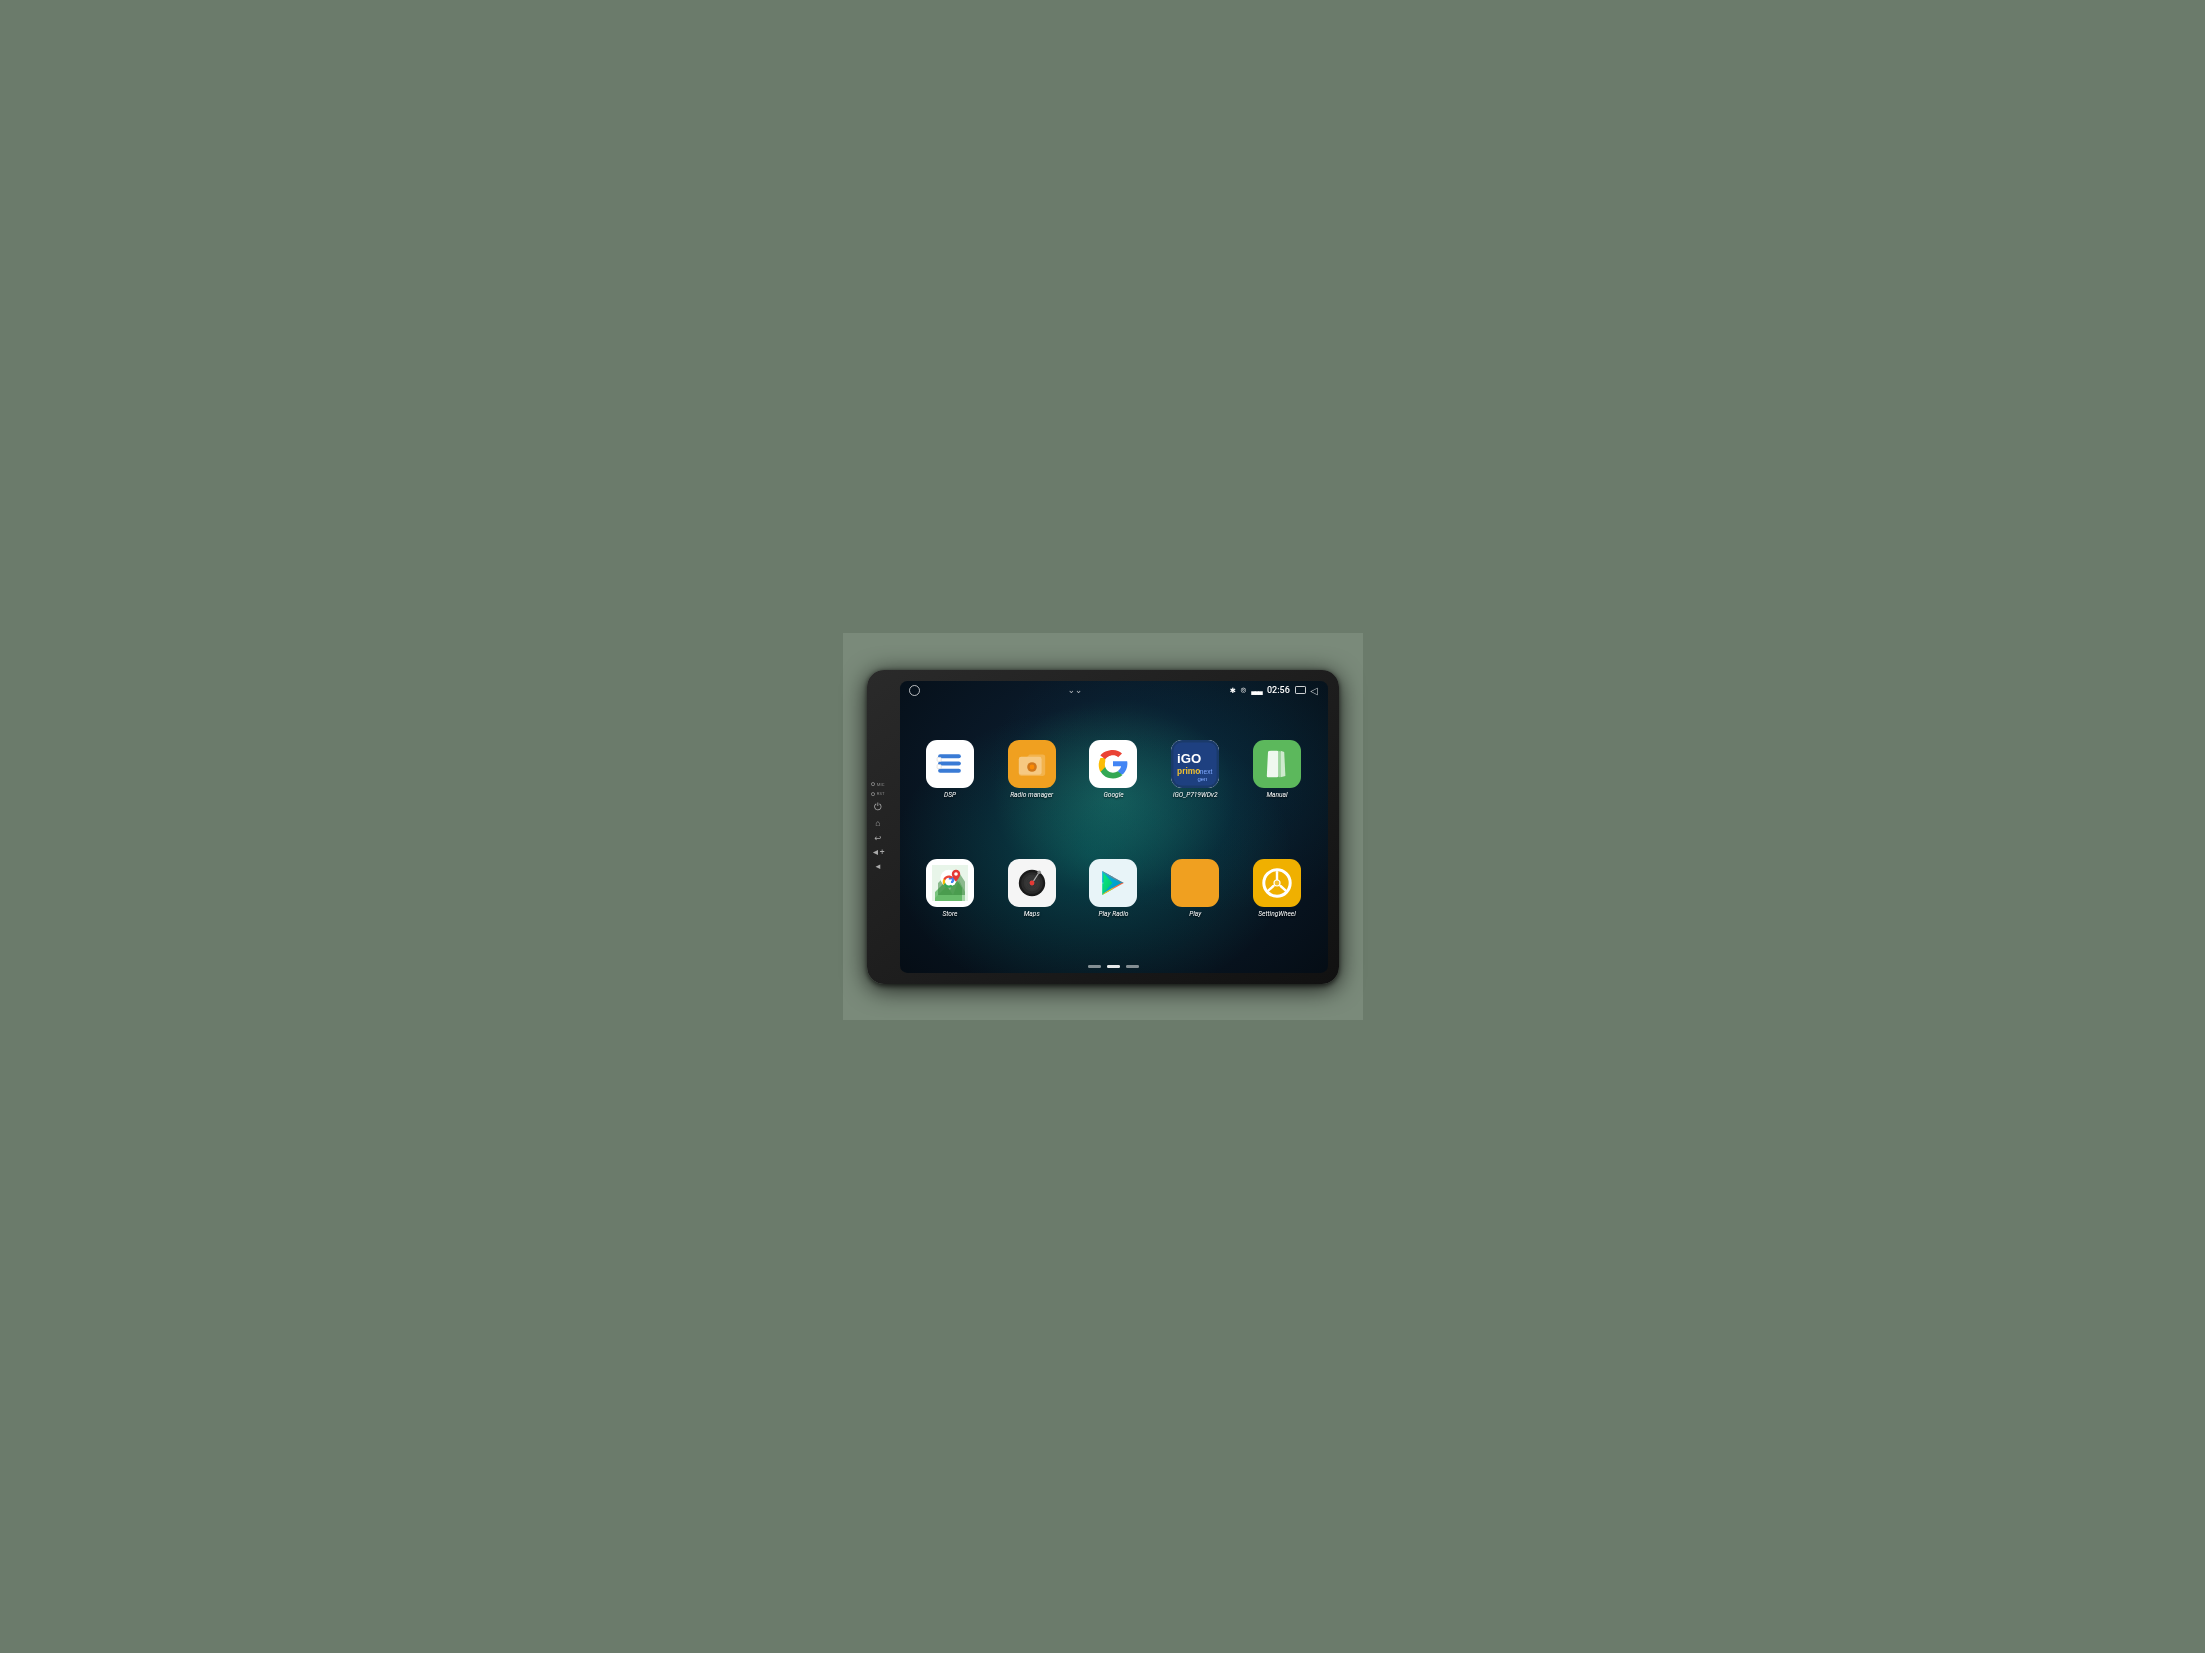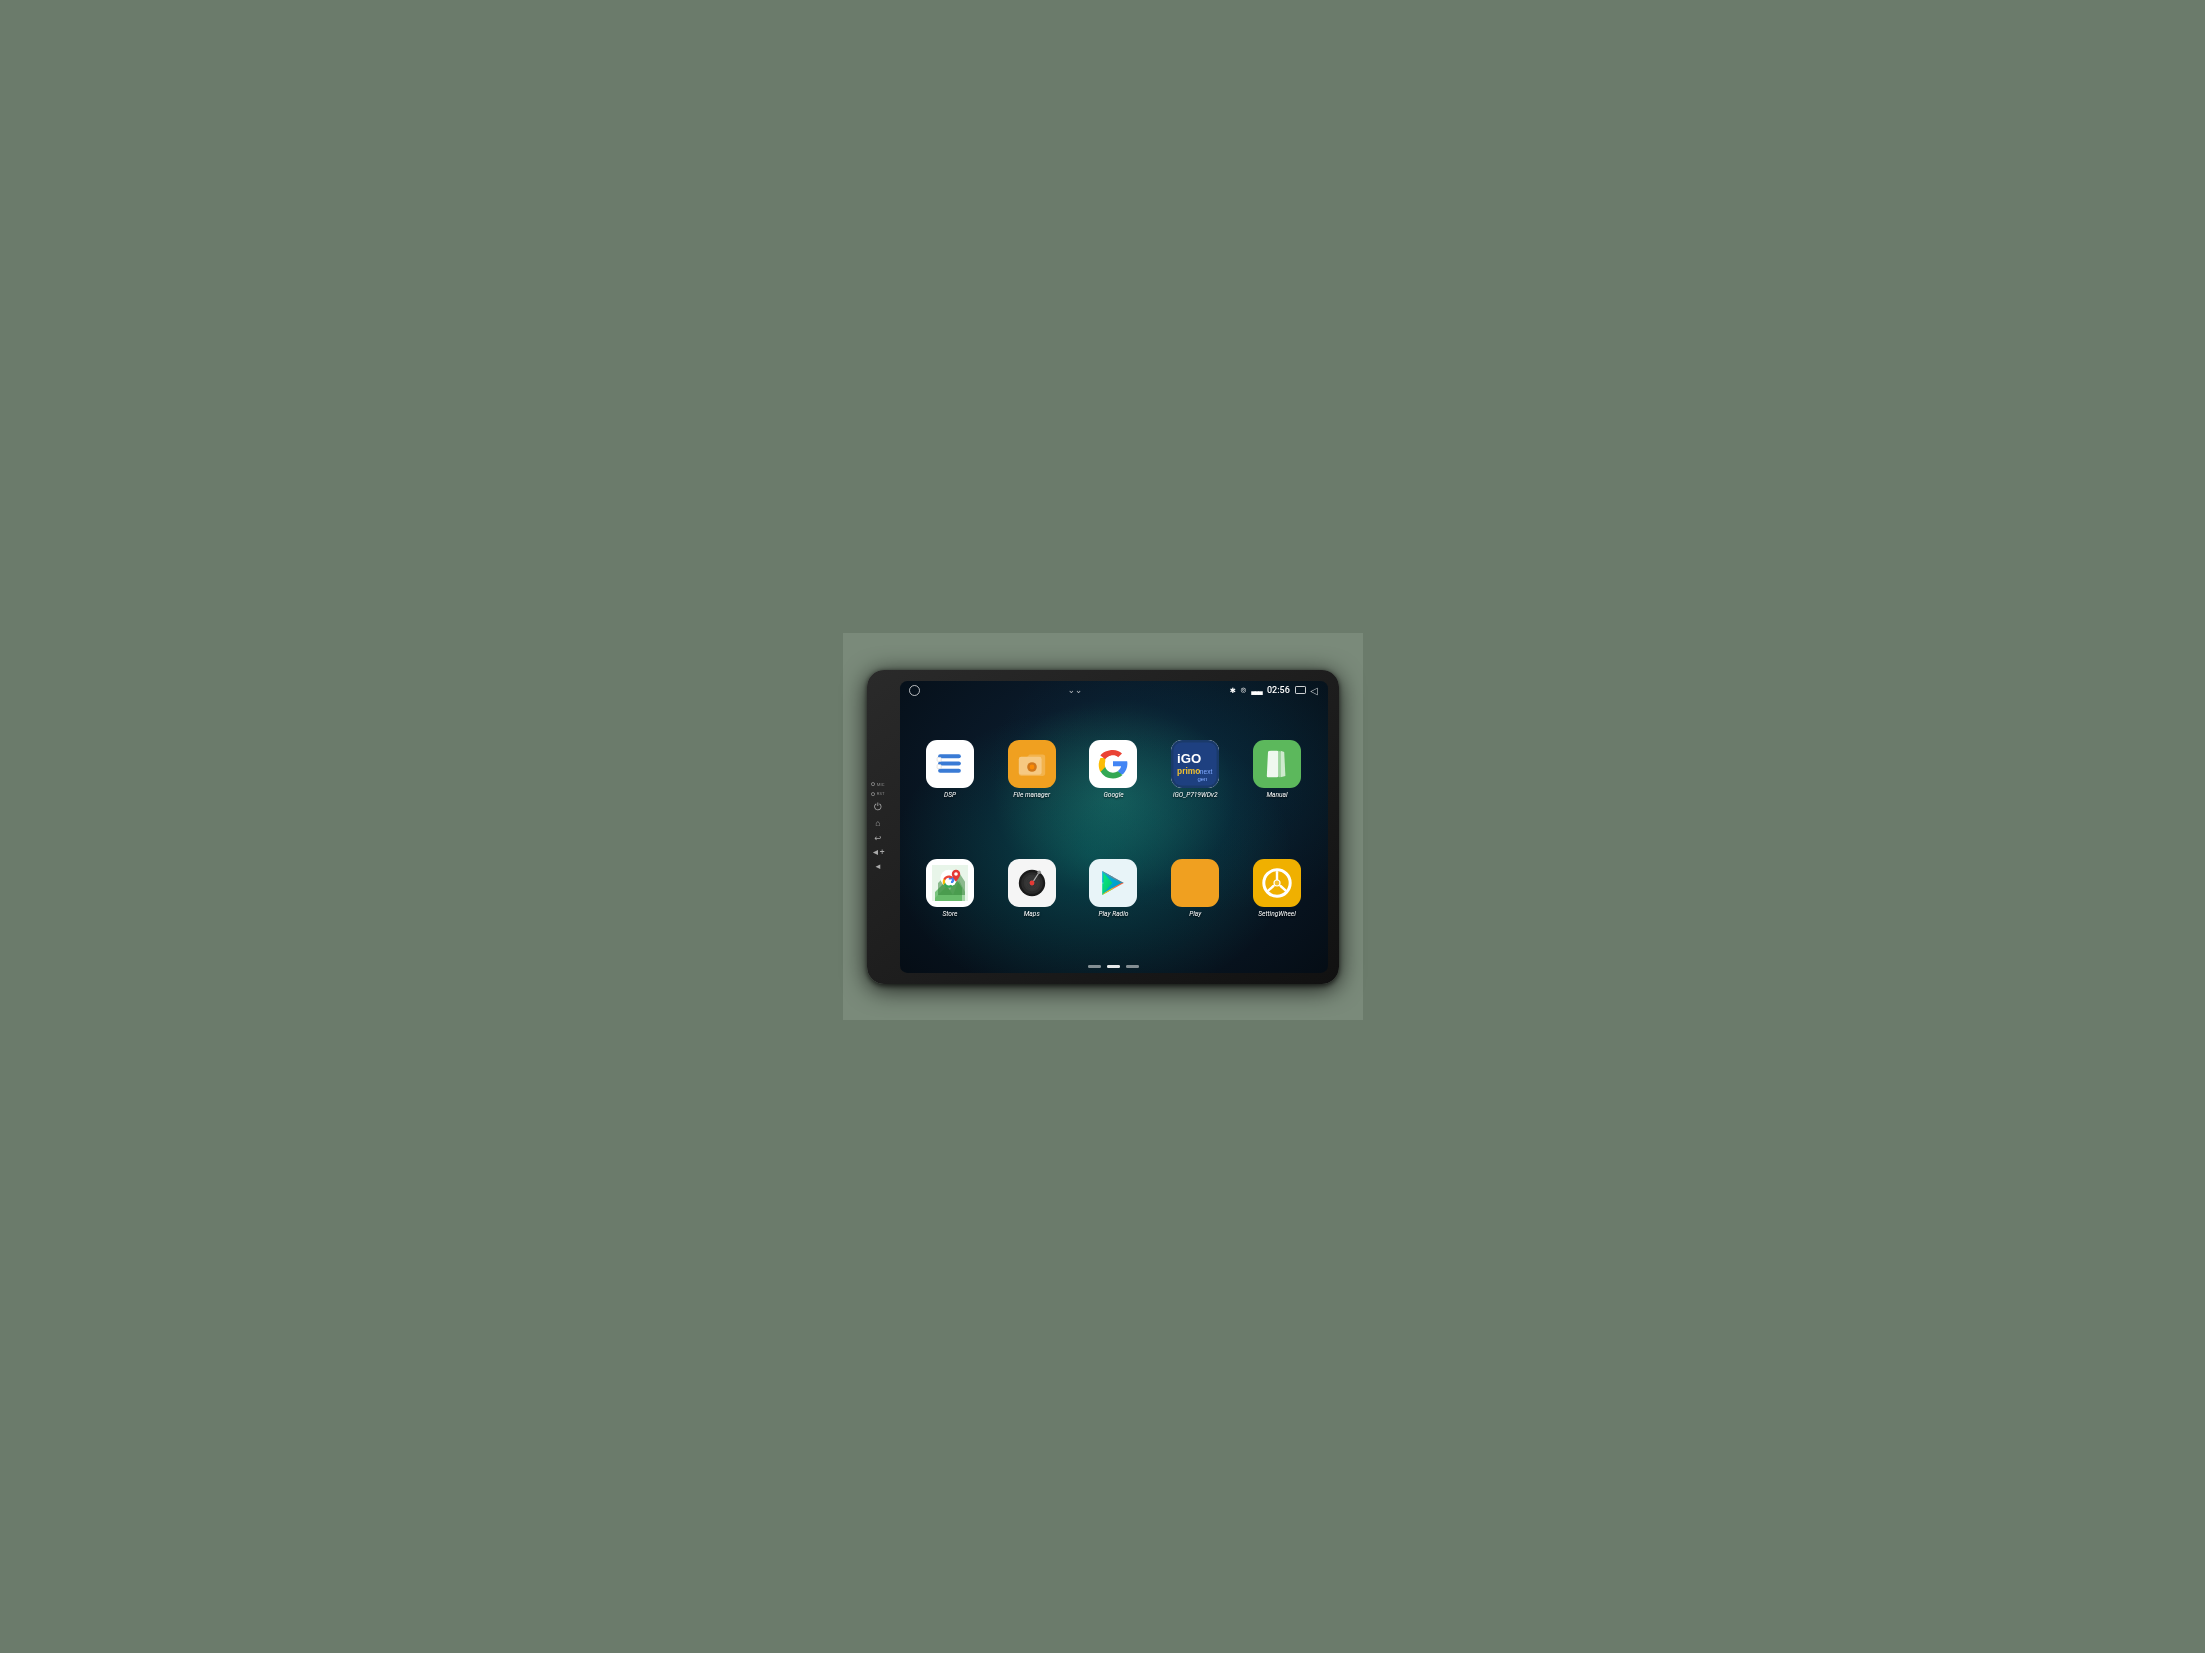--- a/index.html
+++ b/index.html
@@ -304,21 +304,21 @@
 
           <div class="app-item">
             <div class="app-icon icon-file">
               <svg viewBox="0 0 60 60" width="36" height="36">
                 <rect x="8" y="18" width="38" height="30" rx="4" fill="rgba(255,255,255,0.3)"></rect>
                 <path d="M8 22 Q8 18 12 18 L22 18 L26 14 L48 14 Q52 14 52 18 L52 46 Q52 50 48 50 L12 50 Q8 50 8 46 Z" fill="rgba(255,255,255,0.2)"></path>
                 <circle cx="30" cy="35" r="8" fill="rgba(200,100,0,0.8)"></circle>
                 <circle cx="30" cy="35" r="4" fill="rgba(255,140,0,0.9)"></circle>
               </svg>
             </div>
-            <span class="app-label">File manager</span>
+            <span class="app-label">Radio manager</span>
           </div>
 
           <div class="app-item">
             <div class="app-icon icon-google">
               <svg viewBox="0 0 60 60" width="36" height="36">
                 <path d="M54 30c0-1.5-.1-3-.4-4.4H30v8.3h13.5c-.6 3-2.3 5.5-4.9 7.2v6h8c4.7-4.3 7.4-10.7 7.4-17.1z" fill="#4285F4"></path>
                 <path d="M30 54c6.5 0 11.9-2.1 15.8-5.8l-8-6c-2.1 1.4-4.8 2.3-7.8 2.3-6 0-11.1-4-12.9-9.5H9v6.2C12.8 50.3 21 54 30 54z" fill="#34A853"></path>
                 <path d="M17.1 35c-.5-1.4-.7-2.9-.7-4.5s.3-3.1.7-4.5V19.8H9c-1.8 3.6-2.8 7.6-2.8 11.7s1 8.1 2.8 11.7l8.1-8.2z" fill="#FBBC05"></path>
                 <path d="M30 15.5c3.3 0 6.2 1.1 8.6 3.3l6.4-6.4C41.1 8.6 36.1 6.5 30 6.5c-9 0-17.2 3.7-21 9.3l8.1 6.2C18.9 19.5 24 15.5 30 15.5z" fill="#EA4335"></path>
               </svg>

